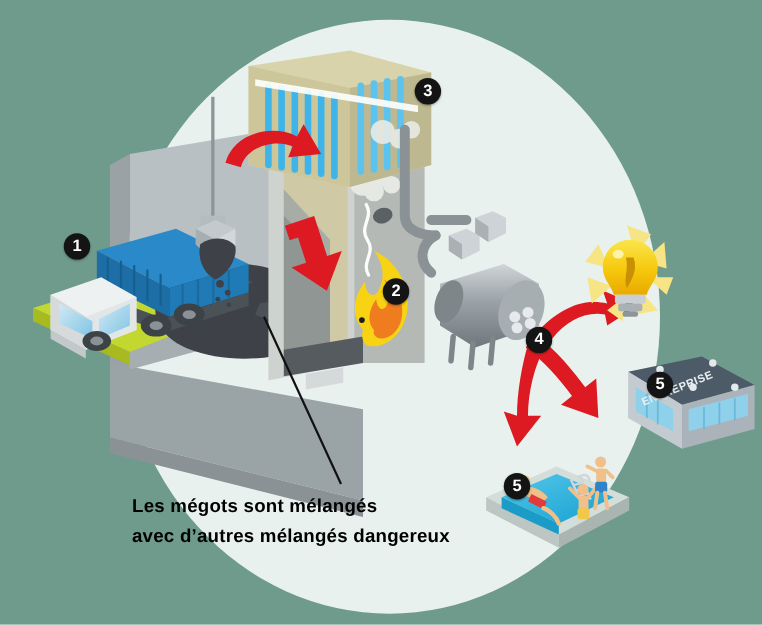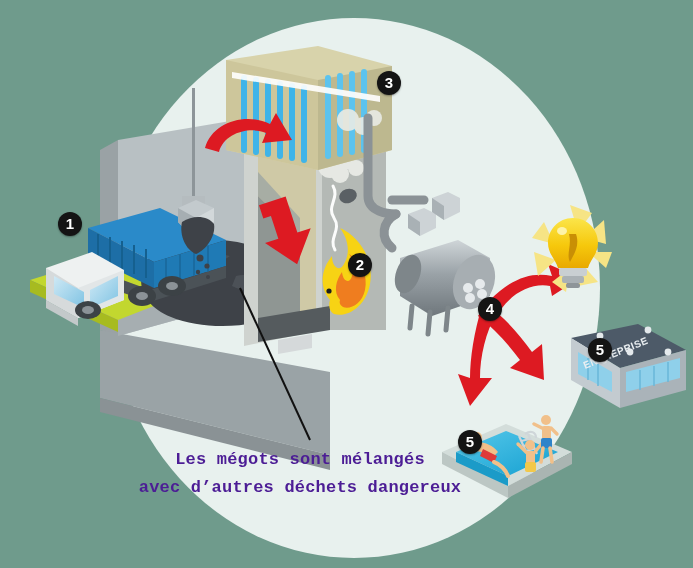--- a/index.html
+++ b/index.html
@@ -26,27 +26,26 @@
     background: #e8f1ee;
   }
   .layer { position: absolute; left: 0; top: 0; width: 693px; height: 568px; }
 
   
   #caption {
     position: absolute;
     left: 120px;
     top: 446px;
     width: 360px;
-    text-align: center;
-    color: #4c1d95;
+    text-align: left;
+    color: #000000;
     font-weight: bold;
     font-size: 17px;
     line-height: 28px;
     letter-spacing: 0.2px;
-    font-family: Liberation Mono, monospace;
   }
   #caption div { white-space: nowrap; }
 
   
   .marker {
     position: absolute;
     width: 24px;
     height: 24px;
     border-radius: 50%;
     background: #141414;
@@ -382,16 +381,16 @@
 
   <div class="marker" id="marker-1">1</div>
   <div class="marker" id="marker-2">2</div>
   <div class="marker" id="marker-3">3</div>
   <div class="marker" id="marker-4">4</div>
   <div class="marker" id="marker-5a">5</div>
   <div class="marker" id="marker-5b">5</div>
 
   <div id="caption">
     <div>Les mégots sont mélangés</div>
-    <div>avec d’autres déchets dangereux</div>
+    <div>avec d’autres mélangés dangereux</div>
   </div>
 
 </div>
 
 </body></html>

